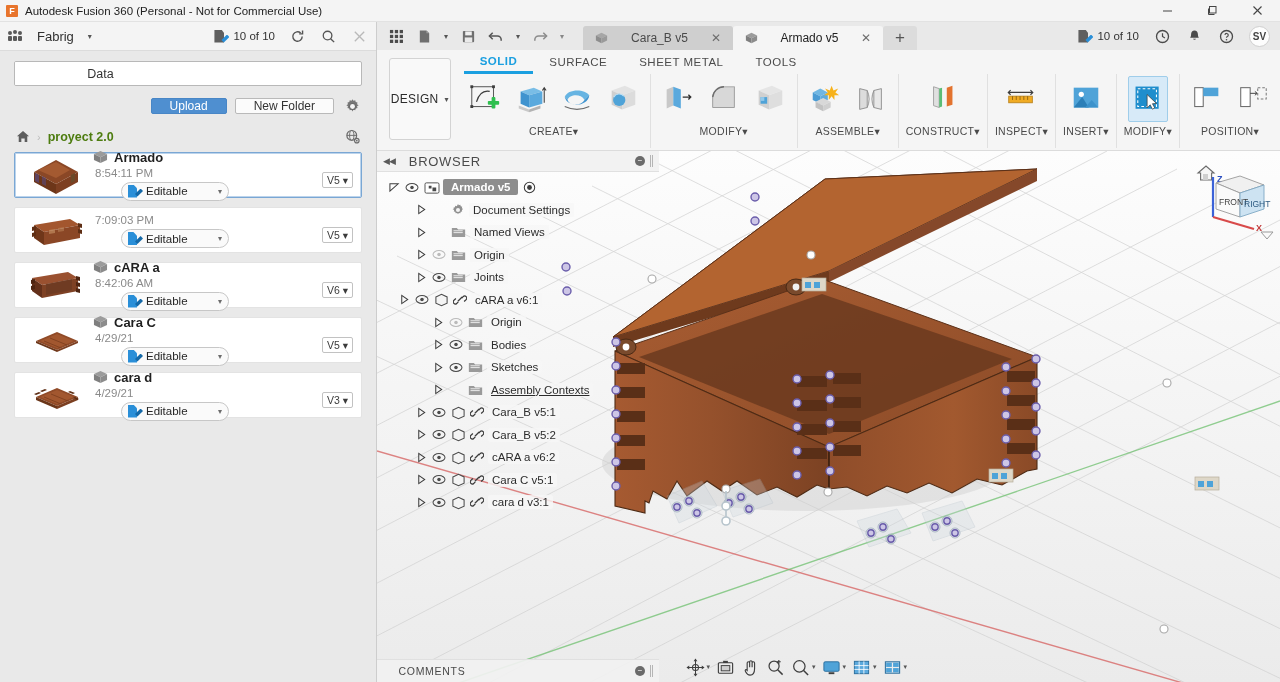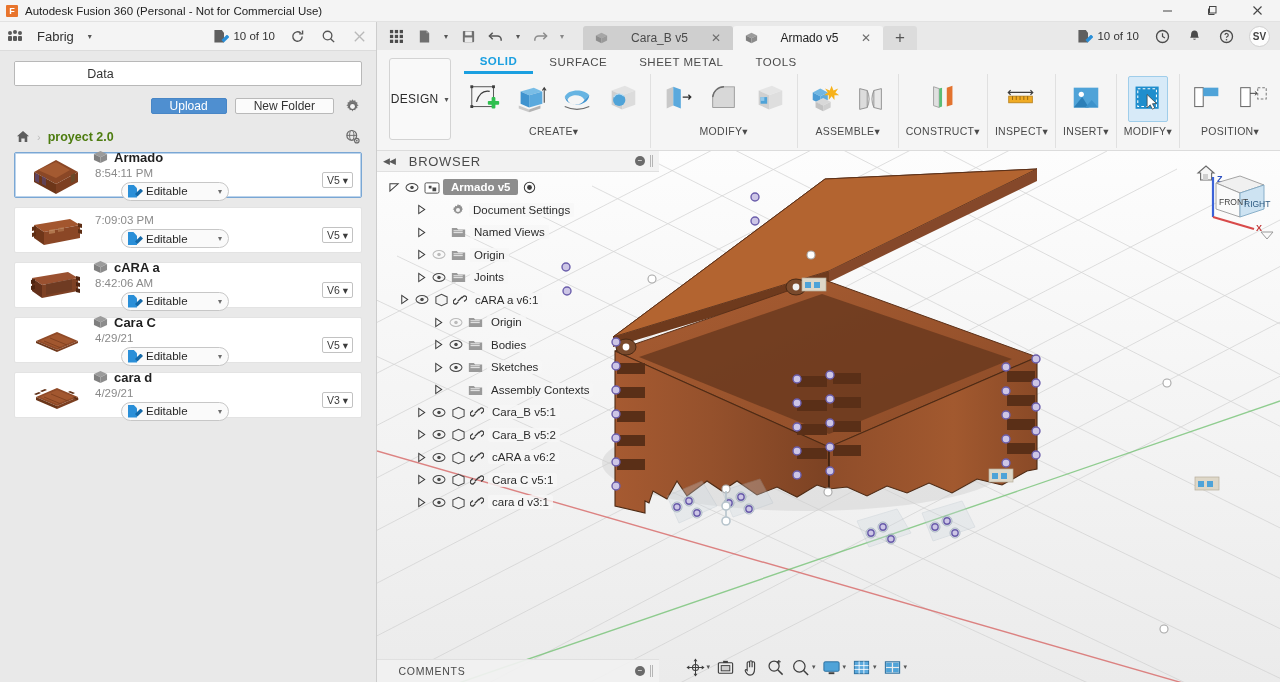--- a/index.html
+++ b/index.html
@@ -1264,21 +1264,21 @@
                 </span>
                 <span class="folder">
                   <svg width="15" height="12" viewBox="0 0 16 13">
                     <path d="M.8 2.2h5.4l1.4 1.6h7.6V12H.8z" fill="#9a9a9a"></path>
                     <rect x="2.6" y="4.6" width="10" height="1.1" fill="#e8e8e8"></rect>
                     <rect x="2.6" y="6.6" width="10" height="1.1" fill="#e8e8e8"></rect>
                   </svg>
                 </span>
                 <span class="lbl">Sketches</span>
               </div>
-              <div class="node" style="padding-left: 56px;">
+              <div class="node" style="padding-left: 56px; text-decoration: underline;">
                 <span class="tri">
                   <svg width="11" height="11" viewBox="0 0 12 12">
                     <polygon points="3,1.5 9.5,6 3,10.5" fill="none" stroke="#3c3c3c" stroke-width="1.1"></polygon>
                   </svg>
                 </span>
                 <span class="eye"></span>
                 <span class="folder">
                   <svg width="15" height="12" viewBox="0 0 16 13">
                     <path d="M.8 2.2h5.4l1.4 1.6h7.6V12H.8z" fill="#9a9a9a"></path>
                     <rect x="2.6" y="4.6" width="10" height="1.1" fill="#e8e8e8"></rect>

